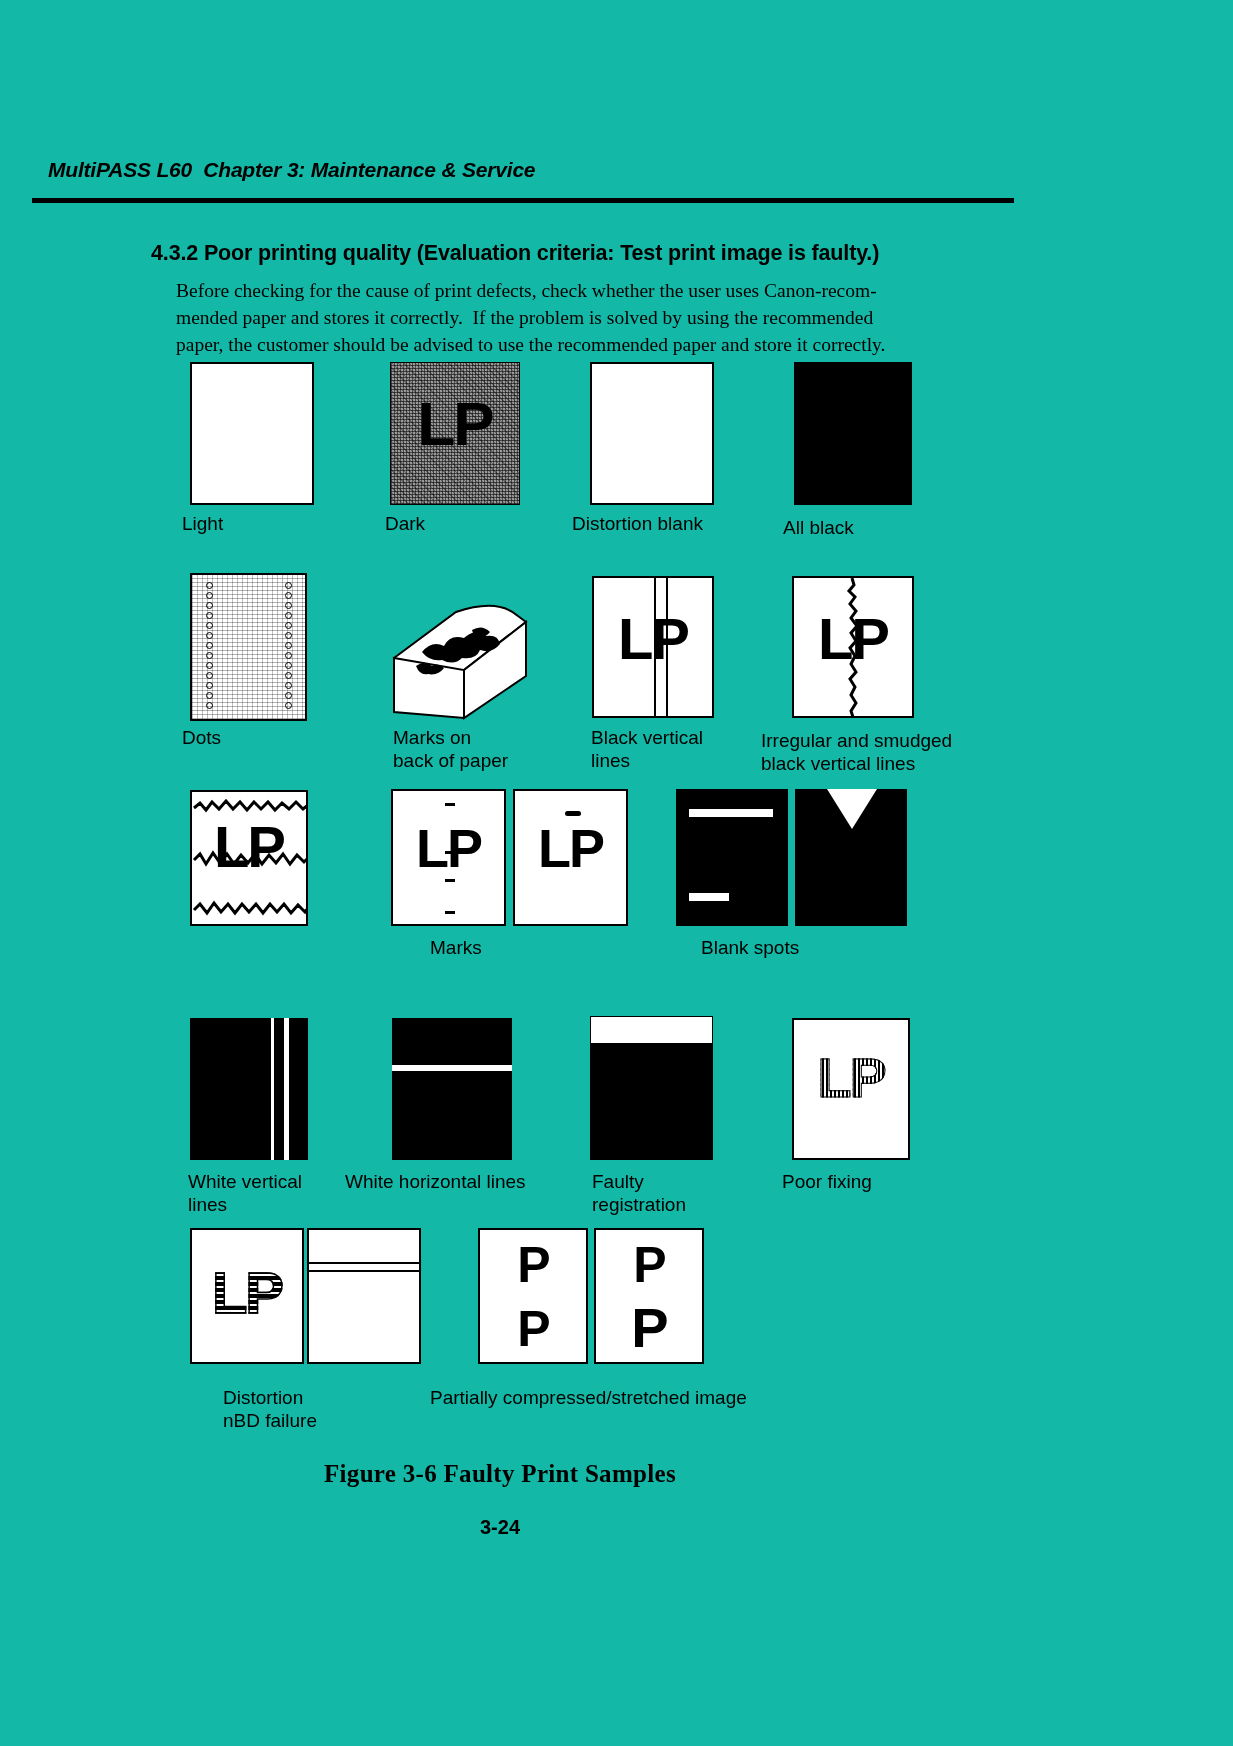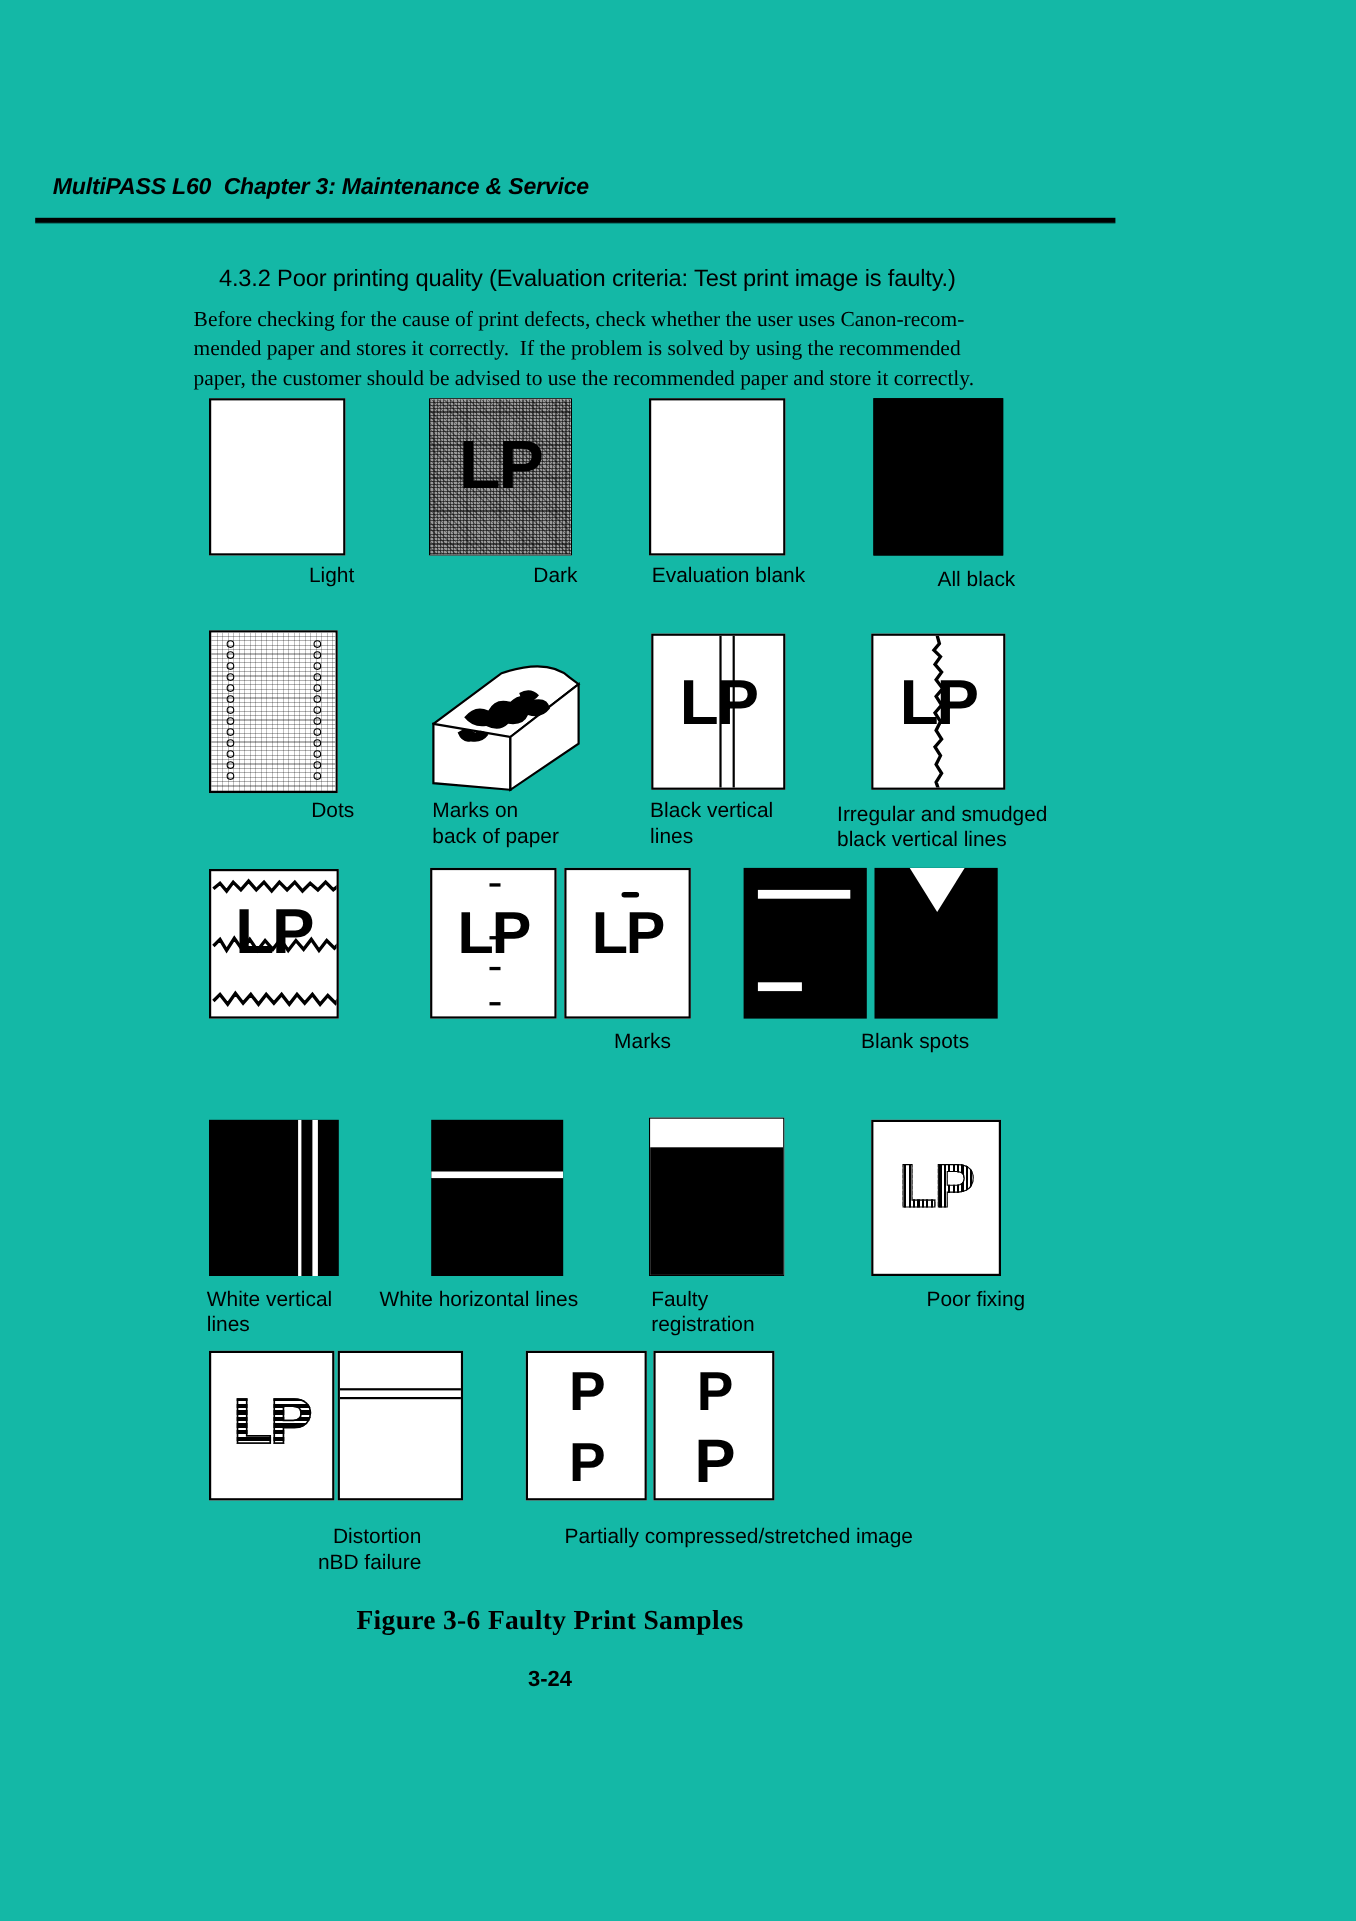--- a/index.html
+++ b/index.html
@@ -49,25 +49,24 @@
     left: 0; top: 4px;
     width: 982px; height: 1px;
     background: #000;
   }
 
   
   .section-heading {
     position: absolute;
     left: 151px;
     top: 241px;
-    font-weight: normal;
+    font-weight: bold;
     font-size: 21.5px;
     letter-spacing: -0.15px;
     white-space: pre;
-    margin-left: 48px;
   }
   .body-copy {
     position: absolute;
     left: 176px;
     top: 277px;
     width: 800px;
     font-family: "Liberation Serif", serif;
     font-size: 19.5px;
     line-height: 27px;
     text-align: justify;
@@ -86,21 +85,21 @@
   }
   .cell { position: absolute; }
 
   .label {
     position: absolute;
     font-family: "Liberation Sans", sans-serif;
     font-size: 19px;
     line-height: 23px;
     white-space: pre-line;
   }
-  .label.center { text-align: right; }
+  .label.center { text-align: left; }
 
   
   .sheet {
     position: absolute;
     background: #fff;
     border: 2px solid #000;
     box-sizing: border-box;
     overflow: hidden;
   }
   .sheet.black { background: #000; border-color: #000; }
@@ -200,21 +199,21 @@
       <div class="stipple-dark"></div>
       <div class="lp" style="left:0; right:0; top:30px; text-align:center; font-size:62px;">LP</div>
     </div>
 
     <div class="sheet" style="left:574px; top:362px; width:124px; height:143px;"></div>
 
     <div class="sheet black" style="left:778px; top:362px; width:118px; height:143px;"></div>
 
     <div class="label center" style="left:166px; top:512px; width:140px;">Light</div>
     <div class="label center" style="left:369px; top:512px; width:140px;">Dark</div>
-    <div class="label center" style="left:556px; top:512px; width:160px;">Evaluation blank</div>
+    <div class="label center" style="left:556px; top:512px; width:160px;">Distortion blank</div>
     <div class="label center" style="left:767px; top:516px; width:140px;">All black</div>
 
     <div class="sheet" style="left:174px; top:573px; width:117px; height:148px;">
       <div class="stipple-light"></div>
       <div class="dotcol" style="left:10px;">
         <i></i>
           <i></i>
           <i></i>
           <i></i>
           <i></i>

